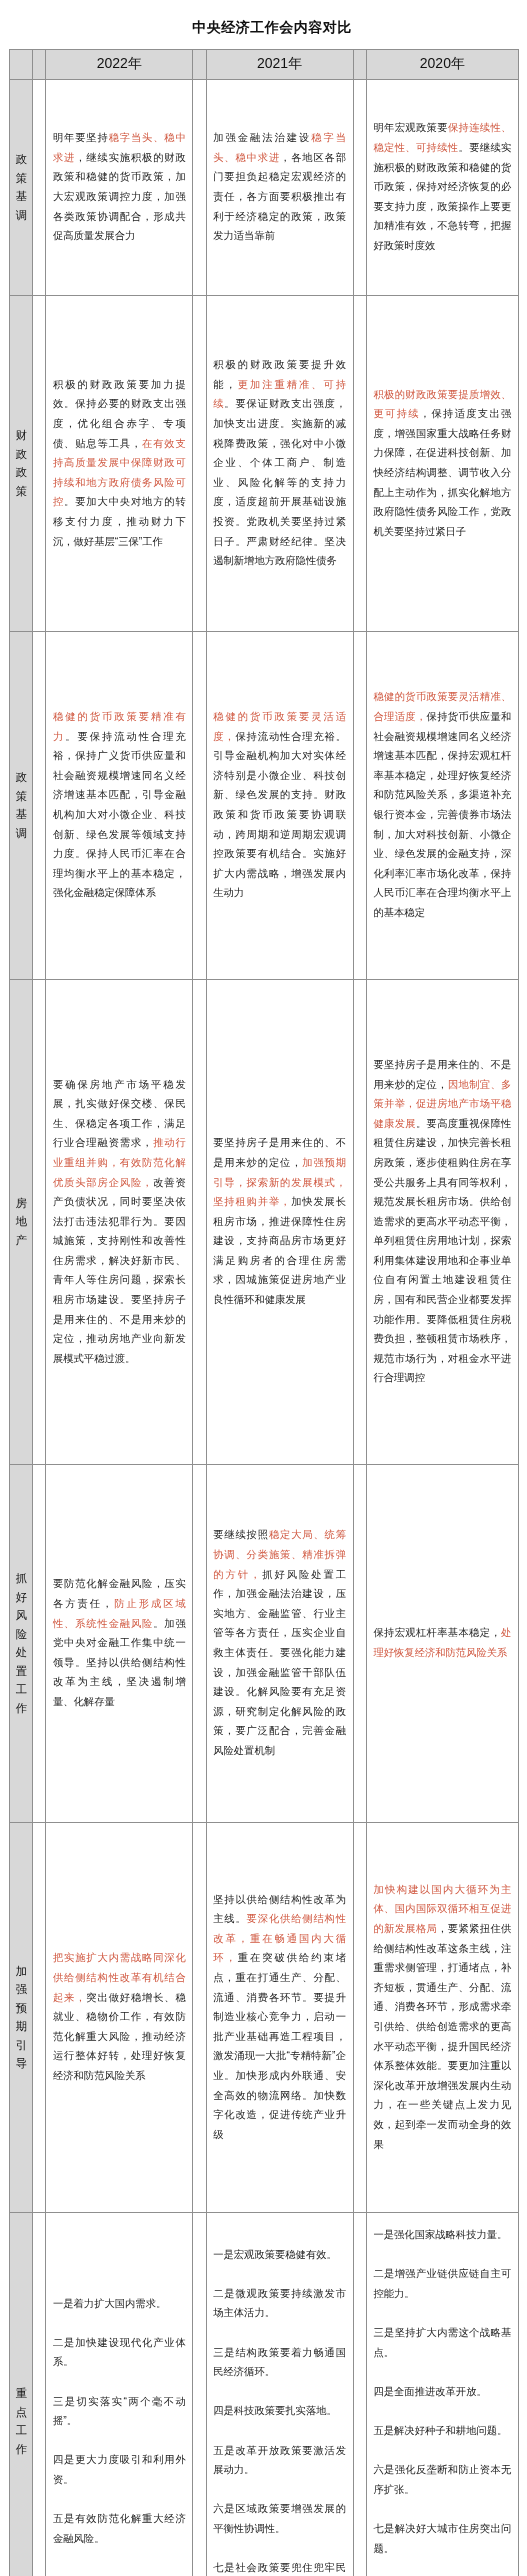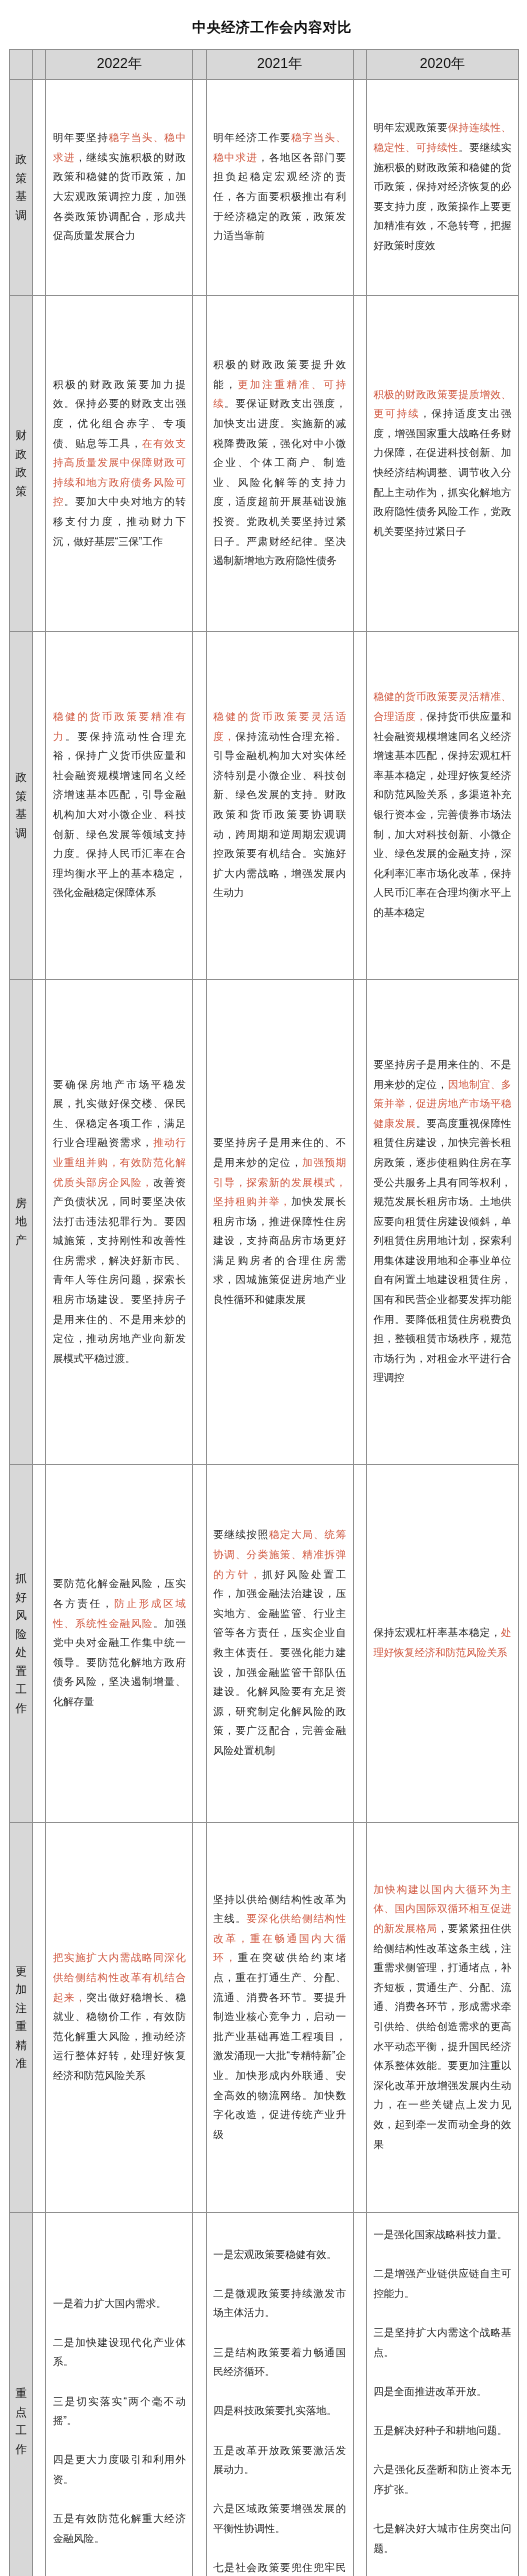--- a/index.html
+++ b/index.html
@@ -29,21 +29,21 @@
   col.c-year-last{width:151px}
   th,td{border:0.5px solid var(--border);vertical-align:middle;}
   thead th{
     background:var(--cellbg);
     font-size:14px;font-weight:normal;text-align:center;color:#111;
   }
   thead tr{height:30px}
   th.rowlabel{
     background:var(--cellbg);
     font-weight:normal;font-size:11.3px;line-height:18.5px;
-    text-align:center;padding:5.2px 5.2px;color:#111;
+    text-align:right;padding:5.2px 5.2px;color:#111;
     word-break:break-all;
   }
   td.spacer{background:#fff}
   thead .spacer-h{background:var(--cellbg)}
   td.content{
     background:#fff;
     font-size:10.3px;line-height:19.6px;
     text-align:justify;
     padding:4.1px 6.7px;
     word-break:break-all;
@@ -83,21 +83,21 @@
         <th class="spacer-h"></th>
         <th>2020年</th>
       </tr>
     </thead>
   <tbody>
       <tr>
         <th class="rowlabel">政策基调</th>
         <td class="spacer"></td>
         <td class="content"><span>明年要坚持</span><span class="red">稳字当头、稳中求进</span><span>，继续实施积极的财政政策和稳健的货币政策，加大宏观政策调控力度，加强各类政策协调配合，形成共促高质量发展合力</span></td>
         <td class="spacer"></td>
-        <td class="content"><span>明年经济工作要</span><span class="red">稳字当头、稳中求进</span><span>，各地区各部门要担负起稳定宏观经济的责任，各方面要积极推出有利于经济稳定的政策，政策发力适当靠前</span></td>
+        <td class="content"><span>加强金融法治建设</span><span class="red">稳字当头、稳中求进</span><span>，各地区各部门要担负起稳定宏观经济的责任，各方面要积极推出有利于经济稳定的政策，政策发力适当靠前</span></td>
         <td class="spacer"></td>
         <td class="content"><span>明年宏观政策要</span><span class="red">保持连续性、稳定性、可持续性</span><span>。要继续实施积极的财政政策和稳健的货币政策，保持对经济恢复的必要支持力度，政策操作上要更加精准有效，不急转弯，把握好政策时度效</span></td>
       </tr>
       <tr>
         <th class="rowlabel">财政政策</th>
         <td class="spacer"></td>
         <td class="content"><span>积极的财政政策要加力提效。保持必要的财政支出强度，优化组合赤字、专项债、贴息等工具，</span><span class="red">在有效支持高质量发展中保障财政可持续和地方政府债务风险可控</span><span>。要加大中央对地方的转移支付力度，推动财力下沉，做好基层“三保”工作</span></td>
         <td class="spacer"></td>
         <td class="content"><span>积极的财政政策要提升效能，</span><span class="red">更加注重精准、可持续</span><span>。要保证财政支出强度，加快支出进度。实施新的减税降费政策，强化对中小微企业、个体工商户、制造业、风险化解等的支持力度，适度超前开展基础设施投资。党政机关要坚持过紧日子。严肃财经纪律。坚决遏制新增地方政府隐性债务</span></td>
         <td class="spacer"></td>
@@ -112,33 +112,33 @@
         <td class="spacer"></td>
         <td class="content"><span class="red">稳健的货币政策要灵活精准、合理适度，</span><span>保持货币供应量和社会融资规模增速同名义经济增速基本匹配，保持宏观杠杆率基本稳定，处理好恢复经济和防范风险关系，多渠道补充银行资本金，完善债券市场法制，加大对科技创新、小微企业、绿色发展的金融支持，深化利率汇率市场化改革，保持人民币汇率在合理均衡水平上的基本稳定</span></td>
       </tr>
       <tr>
         <th class="rowlabel">房地产</th>
         <td class="spacer"></td>
         <td class="content"><span>要确保房地产市场平稳发展，扎实做好保交楼、保民生、保稳定各项工作，满足行业合理融资需求，</span><span class="red">推动行业重组并购，有效防范化解优质头部房企风险，</span><span>改善资产负债状况，同时要坚决依法打击违法犯罪行为。要因城施策，支持刚性和改善性住房需求，解决好新市民、青年人等住房问题，探索长租房市场建设。要坚持房子是用来住的、不是用来炒的定位，推动房地产业向新发展模式平稳过渡。</span></td>
         <td class="spacer"></td>
         <td class="content"><span>要坚持房子是用来住的、不是用来炒的定位，</span><span class="red">加强预期引导，探索新的发展模式，坚持租购并举，</span><span>加快发展长租房市场，推进保障性住房建设，支持商品房市场更好满足购房者的合理住房需求，因城施策促进房地产业良性循环和健康发展</span></td>
         <td class="spacer"></td>
-        <td class="content"><span>要坚持房子是用来住的、不是用来炒的定位，</span><span class="red">因地制宜、多策并举，促进房地产市场平稳健康发展</span><span>。要高度重视保障性租赁住房建设，加快完善长租房政策，逐步使租购住房在享受公共服务上具有同等权利，规范发展长租房市场。土地供应要向租赁住房建设倾斜，单列租赁住房用地计划，探索利用集体建设用地和企事业单位自有闲置土地建设租赁住房，国有和民营企业都要发挥功能作用。要降低租赁住房税费负担，整顿租赁市场秩序，规范市场行为，对租金水平进行合理调控</span></td>
+        <td class="content"><span>要坚持房子是用来住的、不是用来炒的定位，</span><span class="red">因地制宜、多策并举，促进房地产市场平稳健康发展</span><span>。要高度重视保障性租赁住房建设，加快完善长租房政策，逐步使租购住房在享受公共服务上具有同等权利，规范发展长租房市场。供给创造需求的更高水平动态平衡，单列租赁住房用地计划，探索利用集体建设用地和企事业单位自有闲置土地建设租赁住房，国有和民营企业都要发挥功能作用。要降低租赁住房税费负担，整顿租赁市场秩序，规范市场行为，对租金水平进行合理调控</span></td>
       </tr>
       <tr>
         <th class="rowlabel">抓好风险处置工作</th>
         <td class="spacer"></td>
-        <td class="content"><span>要防范化解金融风险，压实各方责任，</span><span class="red">防止形成区域性、系统性金融风险</span><span>。加强党中央对金融工作集中统一领导。要防范化解地方政府债务风险，坚决遏制增量、化解存量</span></td>
+        <td class="content"><span>要防范化解金融风险，压实各方责任，</span><span class="red">防止形成区域性、系统性金融风险</span><span>。加强党中央对金融工作集中统一领导。坚持以供给侧结构性改革为主线，坚决遏制增量、化解存量</span></td>
         <td class="spacer"></td>
         <td class="content"><span>要继续按照</span><span class="red">稳定大局、统筹协调、分类施策、精准拆弹的方针，</span><span>抓好风险处置工作，加强金融法治建设，压实地方、金融监管、行业主管等各方责任，压实企业自救主体责任。要强化能力建设，加强金融监管干部队伍建设。化解风险要有充足资源，研究制定化解风险的政策，要广泛配合，完善金融风险处置机制</span></td>
         <td class="spacer"></td>
         <td class="content"><span>保持宏观杠杆率基本稳定，</span><span class="red">处理好恢复经济和防范风险关系</span></td>
       </tr>
       <tr>
-        <th class="rowlabel">更加注重精准</th>
+        <th class="rowlabel">加强预期引导</th>
         <td class="spacer"></td>
         <td class="content"><span class="red">把实施扩大内需战略同深化供给侧结构性改革有机结合起来，</span><span>突出做好稳增长、稳就业、稳物价工作，有效防范化解重大风险，推动经济运行整体好转，处理好恢复经济和防范风险关系</span></td>
         <td class="spacer"></td>
         <td class="content"><span>坚持以供给侧结构性改革为主线。</span><span class="red">要深化供给侧结构性改革，重在畅通国内大循环，</span><span>重在突破供给约束堵点，重在打通生产、分配、流通、消费各环节。要提升制造业核心竞争力，启动一批产业基础再造工程项目，激发涌现一大批“专精特新”企业。加快形成内外联通、安全高效的物流网络。加快数字化改造，促进传统产业升级</span></td>
         <td class="spacer"></td>
         <td class="content"><span class="red">加快构建以国内大循环为主体、国内国际双循环相互促进的新发展格局</span><span>，要紧紧扭住供给侧结构性改革这条主线，注重需求侧管理，打通堵点，补齐短板，贯通生产、分配、流通、消费各环节，形成需求牵引供给、供给创造需求的更高水平动态平衡，提升国民经济体系整体效能。要更加注重以深化改革开放增强发展内生动力，在一些关键点上发力见效，起到牵一发而动全身的效果</span></td>
       </tr>
       <tr>
         <th class="rowlabel">重点工作</th>
         <td class="spacer"></td>

